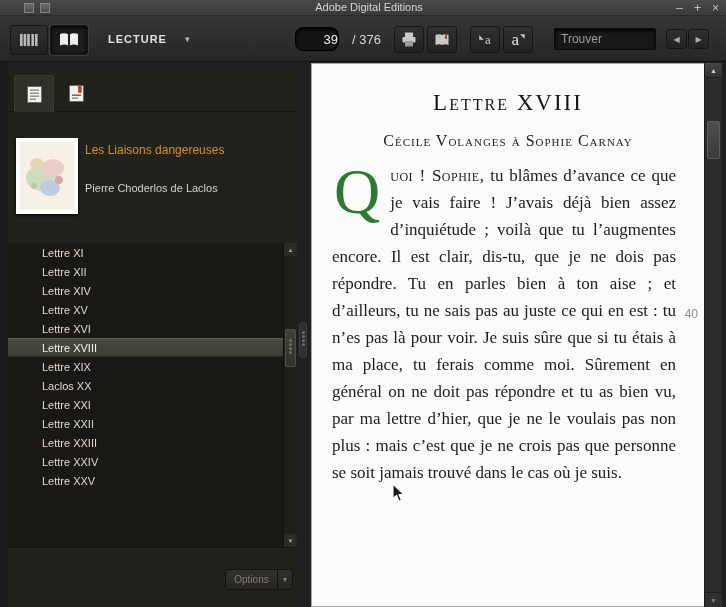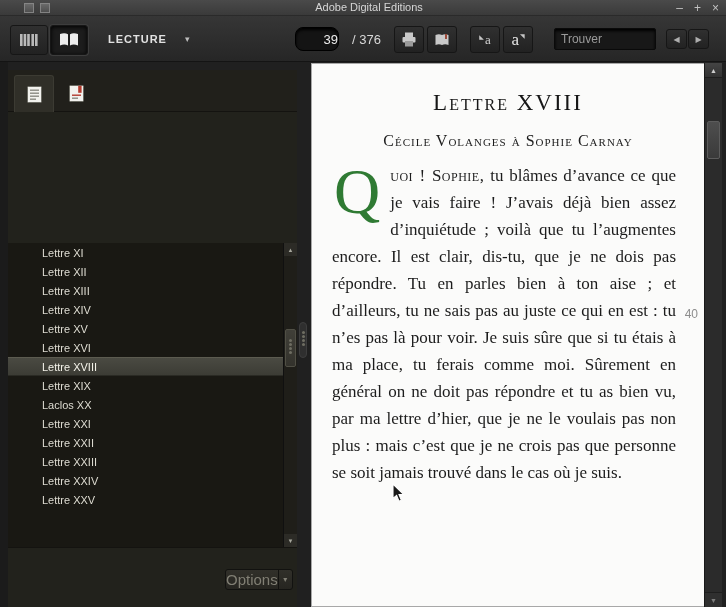--- a/index.html
+++ b/index.html
@@ -88,21 +88,21 @@
   .sb-thumb { position:absolute; left:1px; right:1px; top:86px; height:38px;
               background:linear-gradient(#403f38,#33322c); border:1px solid #504f45;
               border-radius:2px; display:flex; align-items:center; justify-content:center; }
   .grip { width:3px; height:3px; background:#6e6d62; border-radius:50%;
           box-shadow:0 -8px 0 #6e6d62, 0 -4px 0 #6e6d62, 0 4px 0 #6e6d62; }
   .sidebar-footer { position:absolute; left:0; right:0; top:477px; bottom:0; background:#22221c;
                     border-top:1px solid #141310; }
   .options-btn { position:absolute; left:217px; top:21px; width:68px; height:21px;
                  background:linear-gradient(#31302a,#262520); border:1px solid #121210;
                  border-radius:3px; display:flex; align-items:center; cursor:default; }
-  .options-label { flex:1; text-align:center; font-size:15px; color:#817f74; }
+  .options-label { flex:1; text-align:center; font-size:10px; color:#817f74; }
   .options-caret { width:15px; text-align:center; font-size:8px; color:#817f74;
                    border-left:1px solid #121210; height:100%; display:flex;
                    align-items:center; justify-content:center; }
 
   
   .splitter { position:absolute; left:297px; top:70px; width:14px; height:537px; }
   .splitter-grip { position:absolute; left:2px; top:252px; width:8px; height:36px;
                    background:#2f2f2f; border:1px solid #3d3d3d; border-radius:4px;
                    display:flex; align-items:center; justify-content:center; }
 
@@ -229,36 +229,48 @@
       <div class="stab stab2">
         <svg width="15" height="17" viewBox="0 0 15 17">
           <rect x="0.5" y="0.5" width="14" height="16" rx="1" fill="#f2f2ee" stroke="#6a6a62"></rect>
           <rect x="9.2" y="0.8" width="3.4" height="7" fill="#b23a2e"></rect>
           <rect x="3" y="9.5" width="9" height="1.4" fill="#b23a2e"></rect>
           <rect x="3" y="12.5" width="6" height="1.4" fill="#8a8a82"></rect>
         </svg>
       </div>
     </div>
 
+    <div class="bookinfo">
+      <div class="cover">
+        <svg width="54" height="68" viewBox="0 0 54 68">
+          <rect width="54" height="68" fill="#f6f1e7"></rect>
+          <ellipse cx="22" cy="36" rx="16" ry="13" fill="#cfdabe"></ellipse>
+          <ellipse cx="33" cy="26" rx="11" ry="9" fill="#e9cdc9"></ellipse>
+          <ellipse cx="30" cy="46" rx="10" ry="8" fill="#c2cbdd"></ellipse>
+          <ellipse cx="17" cy="22" rx="7" ry="6" fill="#e3d7b8"></ellipse>
+          <circle cx="39" cy="38" r="4" fill="#d8a8a2"></circle>
+          <circle cx="14" cy="44" r="3" fill="#b9c8a8"></circle>
+        </svg>
+      </div>
+      <div class="book-title">Les Liaisons dangereuses</div>
+      <div class="book-author">Pierre Choderlos de Laclos</div>
+    </div>
 
     <div class="tocarea">
       <div class="toc-list">
 
 
           <div class="toc-item">
             <span class="toc-item-label">Lettre XI</span>
           </div>
 
           <div class="toc-item">
             <span class="toc-item-label">Lettre XII</span>
           </div>
 
-          <div class="toc-item">
-            <span class="toc-item-label">Lettre XIII</span>
-          </div>
 
           <div class="toc-item">
             <span class="toc-item-label">Lettre XIV</span>
           </div>
 
           <div class="toc-item">
             <span class="toc-item-label">Lettre XV</span>
           </div>
 
           <div class="toc-item">

